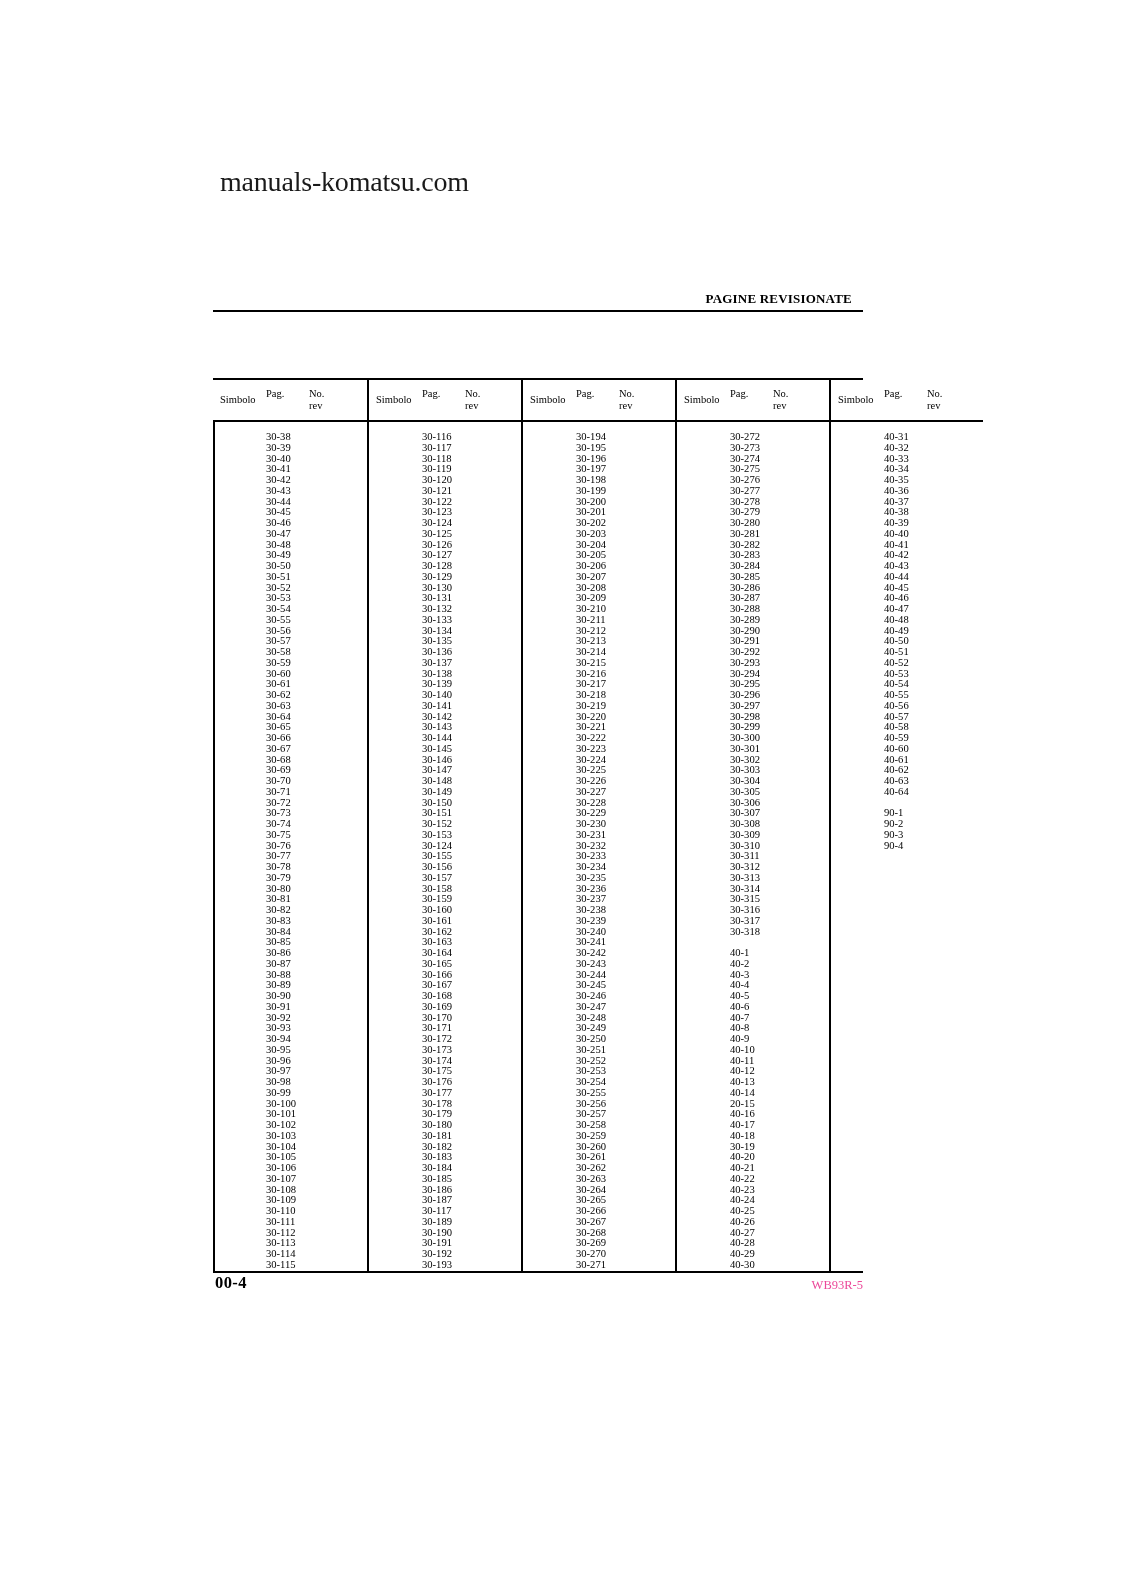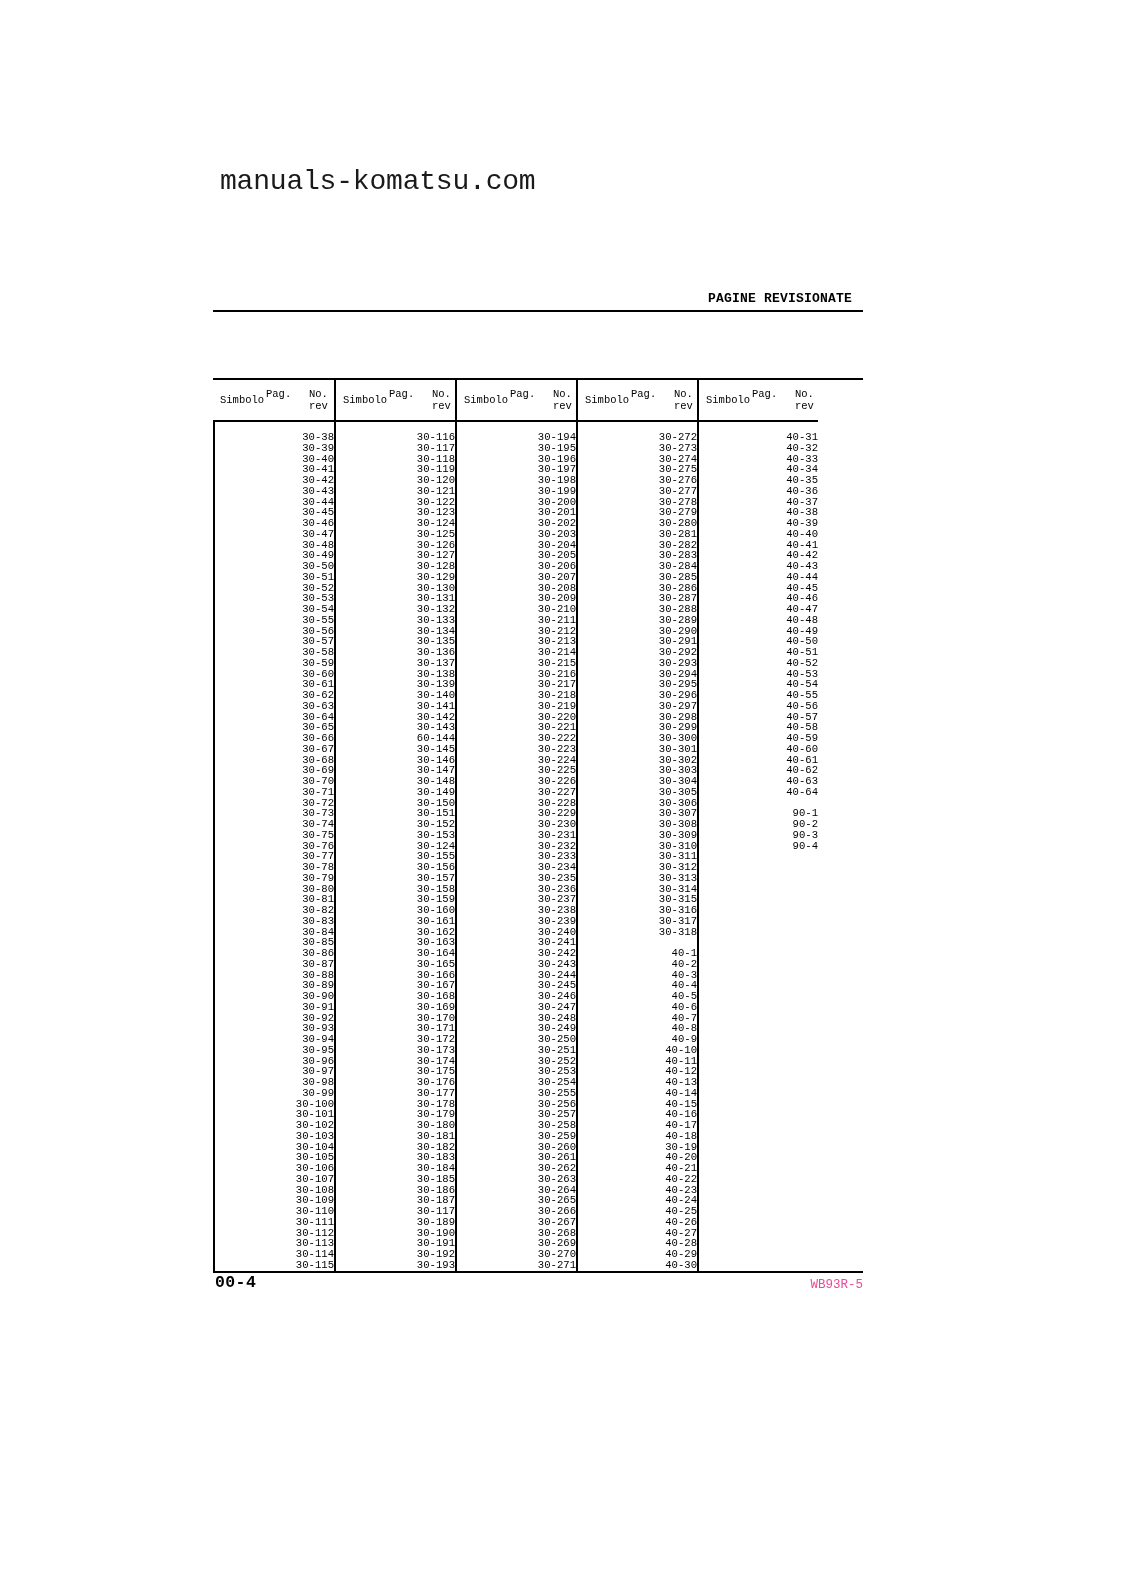--- a/index.html
+++ b/index.html
@@ -1,19 +1,19 @@
 <!DOCTYPE html>
 <html><head>
 <meta charset="utf-8">
 <style>
   html,body { margin:0; padding:0; background:#e8e8e8; }
   .page {
     position:relative; width:1123px; height:1588px; margin:0 auto;
     background:#ffffff; color:#000;
-    font-family:Liberation Mono, monospace;
+    font-family:Liberation Serif, serif;
     overflow:hidden;
   }
   .watermark {
     position:absolute; left:220px; top:166px;
     font-size:28px; letter-spacing:-0.2px; color:#1a1a1a;
   }
   .section-title {
     position:absolute; left:202px; top:291px; width:650px;
     text-align:right; font-size:13px; font-weight:bold; letter-spacing:0.2px;
   }
@@ -21,21 +21,21 @@
     position:absolute; left:213px; top:310px; width:650px; height:2px; background:#000;
   }
   .rev-table {
     position:absolute; left:213px; top:378px; width:650px;
     display:flex; box-sizing:content-box;
     border-top:2.5px solid #000; border-bottom:2px solid #000;
   }
   .left-rule {
     position:absolute; left:0; top:42px; bottom:0; width:1.5px; background:#000;
   }
-  .col-group { width:121px; box-sizing:border-box; flex:0 0 auto;text-align:right; }
+  .col-group { width:154px; box-sizing:border-box; flex:0 0 auto; }
   .col-group + .col-group { border-left:2px solid #000; }
   .group-header {
     position:relative; height:40px; border-bottom:2px solid #000;
     font-size:10.5px;
   }
   .hdr-simbolo { position:absolute; left:7px;  top:14px; }
   .hdr-pag     { position:absolute; left:53px; top:8px; }
   .hdr-no      { position:absolute; left:96px; top:8px; line-height:12px; }
   .group-body  { padding-top:10px; }
   .cell {
@@ -186,21 +186,21 @@
           <div class="cell">30-134</div>
           <div class="cell">30-135</div>
           <div class="cell">30-136</div>
           <div class="cell">30-137</div>
           <div class="cell">30-138</div>
           <div class="cell">30-139</div>
           <div class="cell">30-140</div>
           <div class="cell">30-141</div>
           <div class="cell">30-142</div>
           <div class="cell">30-143</div>
-          <div class="cell">60-144</div>
+          <div class="cell">30-144</div>
           <div class="cell">30-145</div>
           <div class="cell">30-146</div>
           <div class="cell">30-147</div>
           <div class="cell">30-148</div>
           <div class="cell">30-149</div>
           <div class="cell">30-150</div>
           <div class="cell">30-151</div>
           <div class="cell">30-152</div>
           <div class="cell">30-153</div>
           <div class="cell">30-124</div>
@@ -400,21 +400,21 @@
           <div class="cell">40-5</div>
           <div class="cell">40-6</div>
           <div class="cell">40-7</div>
           <div class="cell">40-8</div>
           <div class="cell">40-9</div>
           <div class="cell">40-10</div>
           <div class="cell">40-11</div>
           <div class="cell">40-12</div>
           <div class="cell">40-13</div>
           <div class="cell">40-14</div>
-          <div class="cell">40-15</div>
+          <div class="cell">20-15</div>
           <div class="cell">40-16</div>
           <div class="cell">40-17</div>
           <div class="cell">40-18</div>
           <div class="cell">30-19</div>
           <div class="cell">40-20</div>
           <div class="cell">40-21</div>
           <div class="cell">40-22</div>
           <div class="cell">40-23</div>
           <div class="cell">40-24</div>
           <div class="cell">40-25</div>

